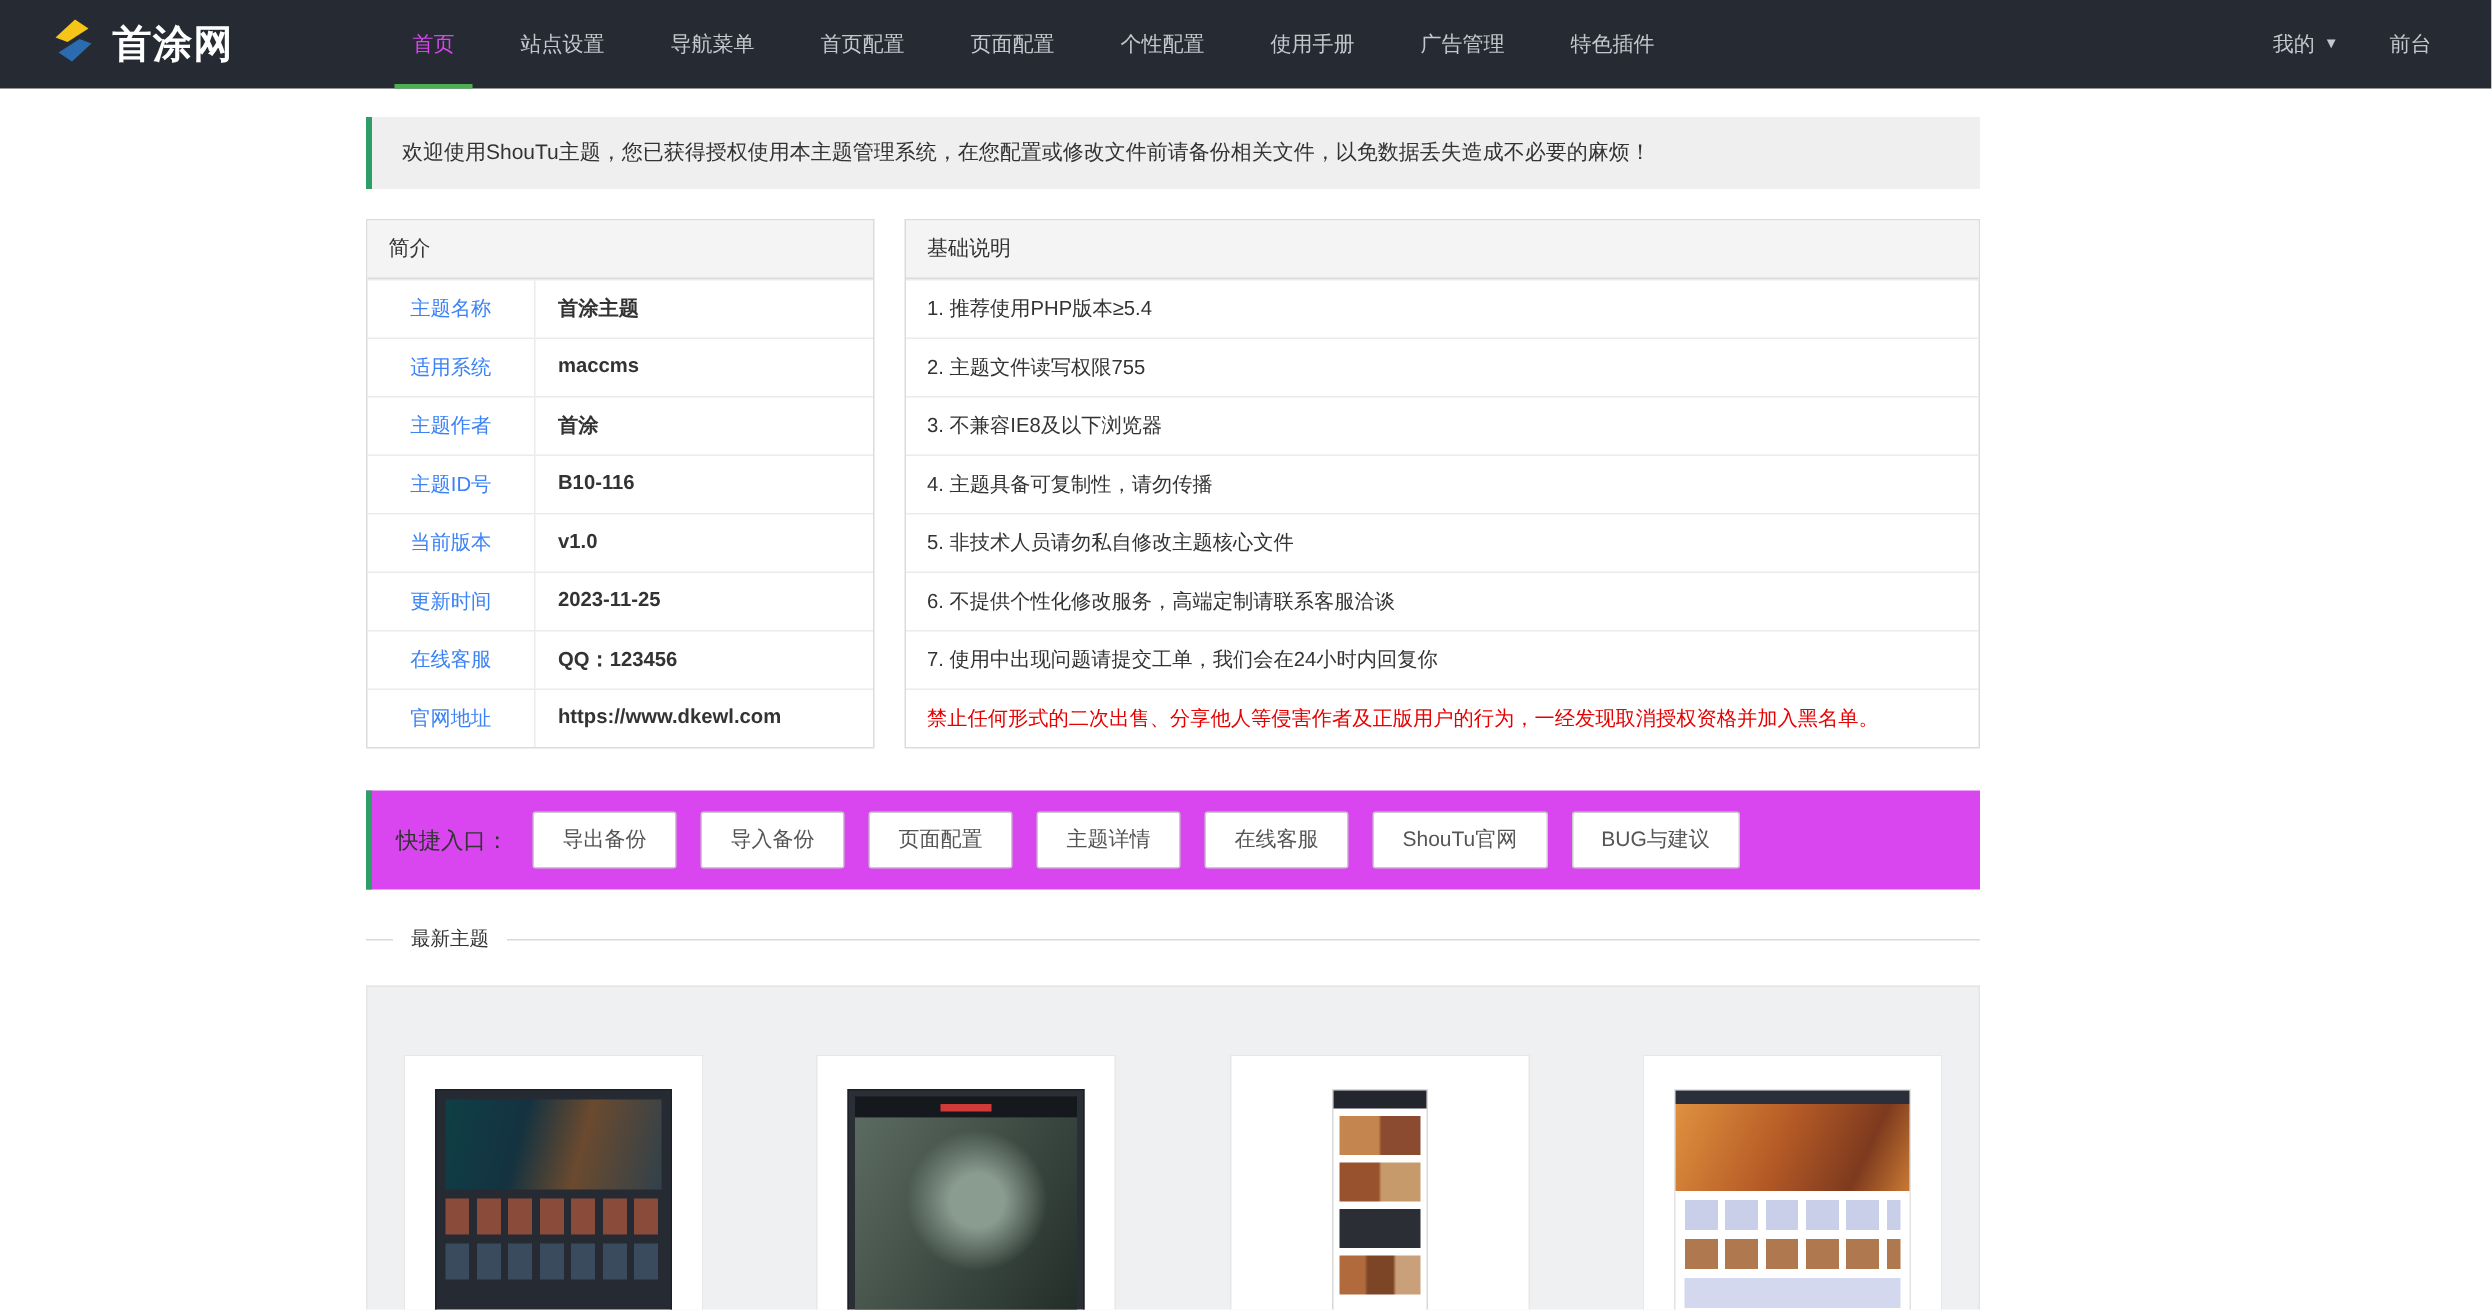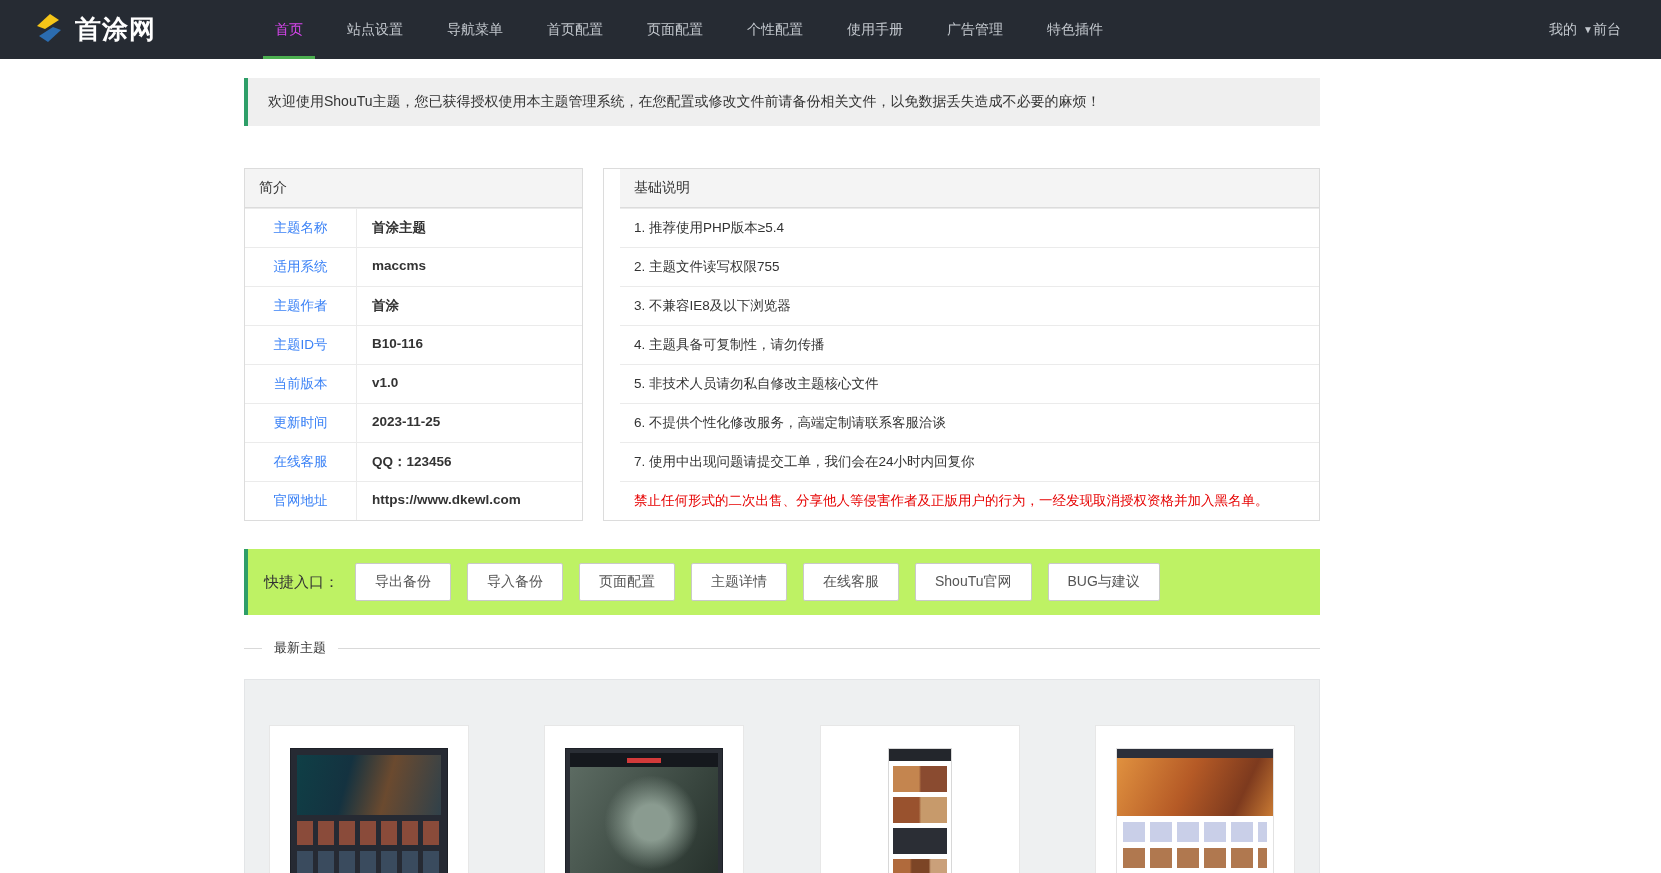--- a/index.html
+++ b/index.html
@@ -9,49 +9,49 @@
   
   .navbar { height:59px; background:#262b33; display:flex; align-items:stretch; }
   .logo { display:flex; align-items:center; gap:9px; padding-left:32px; width:253px; }
   .logo-text { color:#fff; font-size:26px; font-weight:bold; letter-spacing:1px; }
   .nav-items { display:flex; align-items:stretch; }
   .nav-item { display:flex; align-items:center; padding:0 22px; font-size:14px;
     color:#c3c8ce; cursor:pointer; position:relative; }
   .nav-item.active { color:#d946ef; }
   .nav-item.active::after { content:""; position:absolute; left:10px; right:10px;
     bottom:0; height:3px; background:#4caf50; }
-  .nav-right { margin-left:auto; display:flex; align-items:center; 
+  .nav-right { margin-left:auto; display:flex; align-items:center; gap:34px;
     padding-right:40px; font-size:14px; color:#c3c8ce; }
   .nav-right .entry { cursor:pointer; display:flex; align-items:center; gap:6px; }
   .caret { font-size:10px; color:#c3c8ce; }
 
   
   .container { width:1076px; margin-left:244px; }
 
   .welcome { margin-top:19px; background:#efefef; border-left:4px solid #2e9e68;
     padding:15px 20px; font-size:14px; color:#333; }
 
-  .panels { display:flex; gap:20px; margin-top:42px; }
+  .panels { display:flex; gap:20px; margin-top:20px; }
   .panel { border:1px solid #dcdcdc; background:#fff; }
   .panel-header { background:#f4f4f4; border-bottom:1px solid #dcdcdc;
     padding:10px 14px; font-size:14px; color:#333; }
   .intro-panel { width:339px; }
-  .info-panel { flex:1;padding-left:16px; }
+  .info-panel { flex:1; }
 
   .intro-row { display:flex; border-top:1px solid #ebebeb; font-size:13.5px; }
   .intro-row:first-of-type { border-top:none; }
   .intro-label { width:112px; padding:10px 14px; color:#3b82f6;
     border-right:1px solid #ebebeb;text-align:center; }
   .intro-value { flex:1; padding:10px 15px; color:#333;font-weight:bold; }
 
   .info-row { border-top:1px solid #ebebeb; padding:10px 14px; font-size:13.5px; color:#333; }
   .info-row:first-of-type { border-top:none; }
   .info-row.warning { color:#e60000; }
 
-  .quick { margin-top:28px; background:#bef264; border-left:4px solid #2e9e68;
+  .quick { margin-top:28px; background:#d946ef; border-left:4px solid #2e9e68;
     padding:14px 16px; display:flex; align-items:center; gap:16px; }
   .quick-label { font-size:15px; color:#333; }
   .quick-btn { background:#fff; border:1px solid #c9c9c9; border-radius:2px;
     padding:9px 19px; font-size:14px; color:#555; cursor:pointer; }
 
   .section-title { margin-top:24px; display:flex; align-items:center; gap:12px;
     font-size:13px; color:#333; }
   .section-title::before { content:""; width:18px; height:1px; background:#d9d9d9; }
   .section-title::after { content:""; flex:1; height:1px; background:#d9d9d9; }
 

